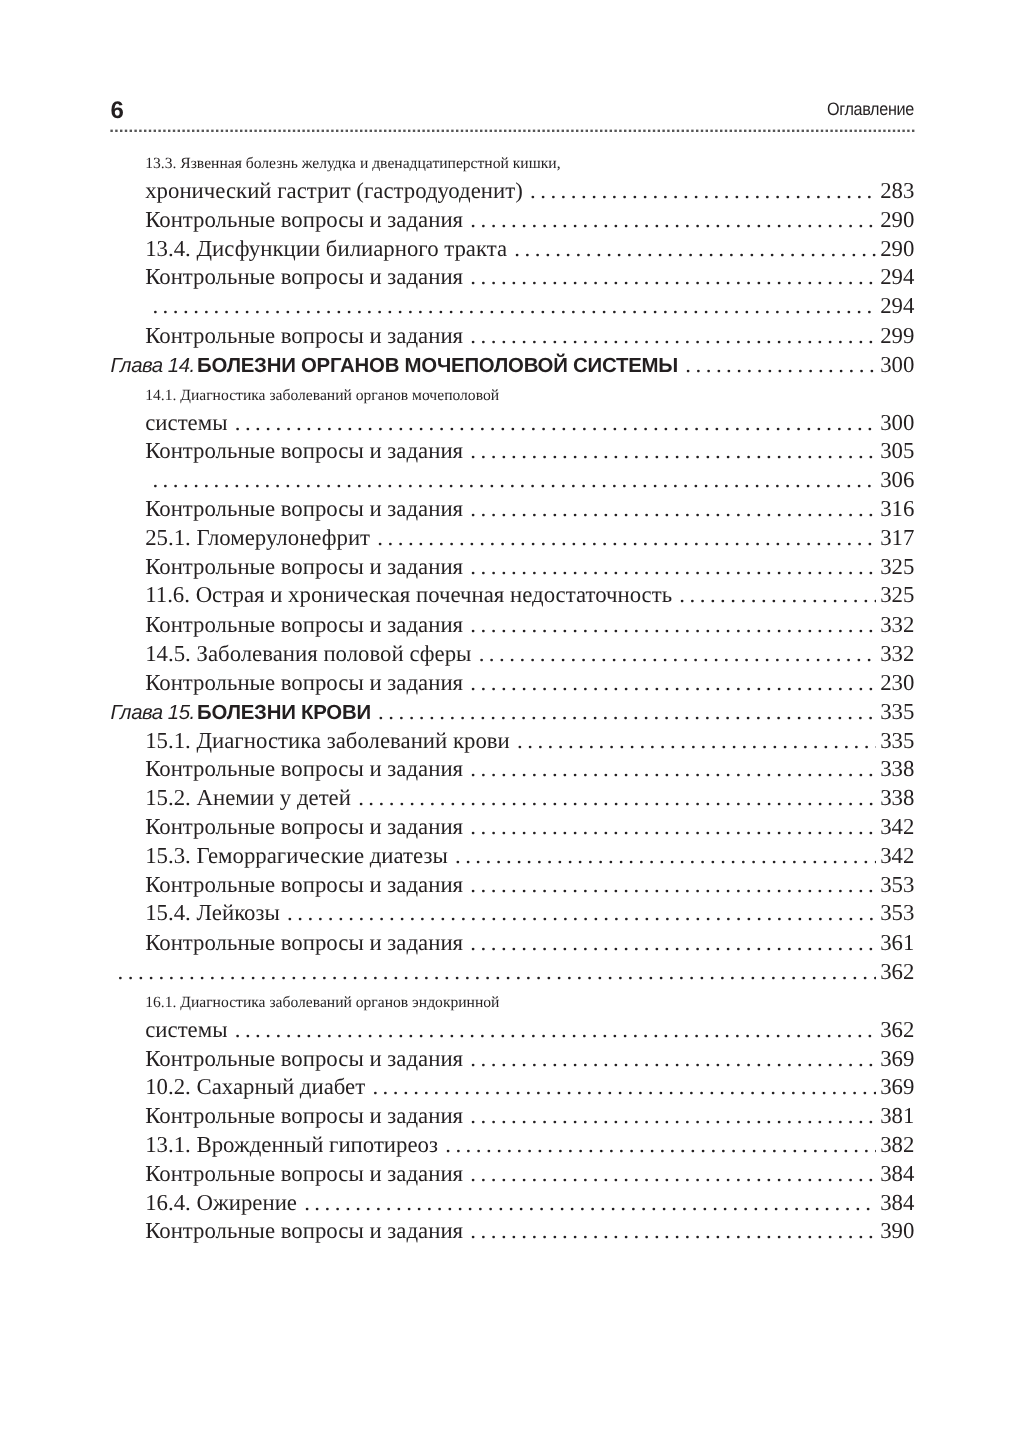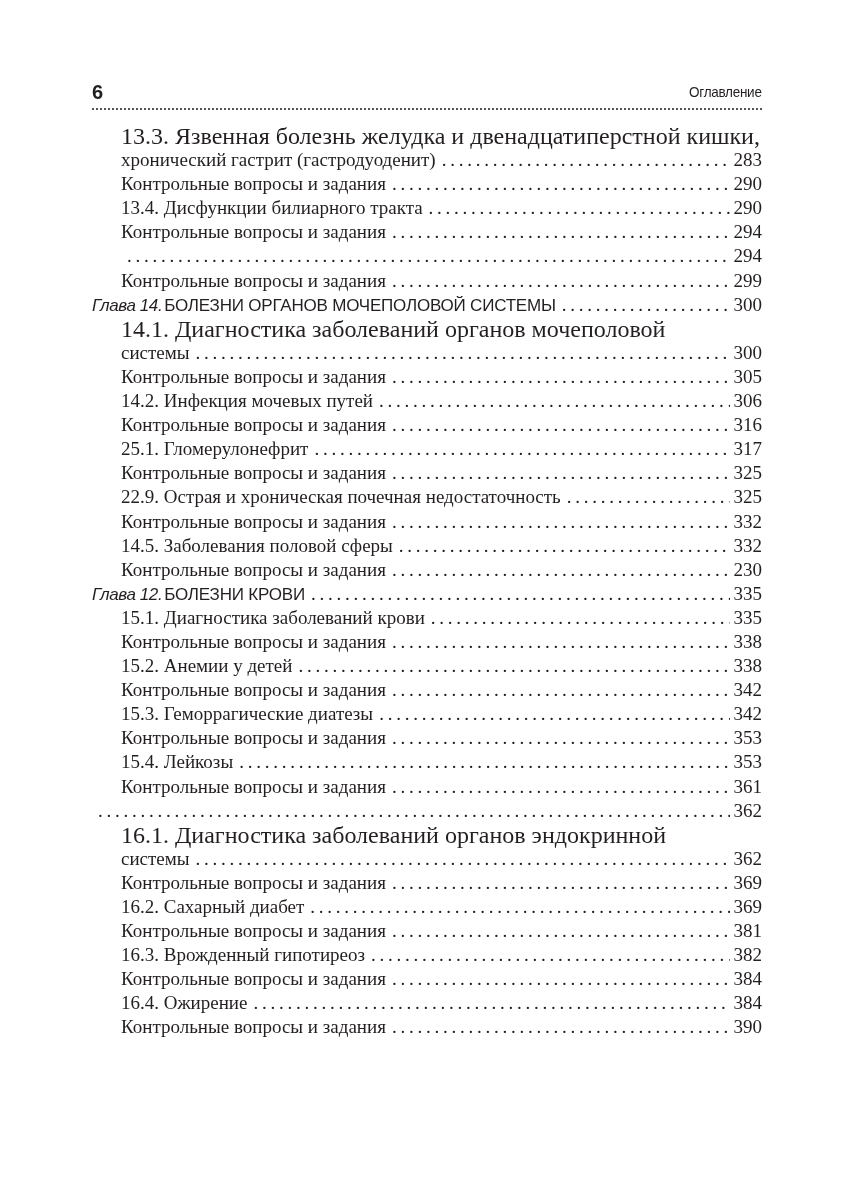--- a/index.html
+++ b/index.html
@@ -10,23 +10,23 @@
   .header-rule { position: absolute; left: 92px; top: 108px; width: 670px; height: 0; border-top: 2px dotted #555; }
   .toc { position: absolute; left: 92px; top: 124px; width: 670px; }
   .row { display: flex; align-items: baseline; height: 24.1px; font-family: "Liberation Serif", serif; font-size: 19px; line-height: 24.1px; white-space: nowrap; }
   .row.indent { padding-left: 29px; }
   .row .t { flex: 0 0 auto; }
   .row .dots { flex: 1 1 auto; overflow: hidden; margin: 0 4px 0 6px; letter-spacing: 4.2px; color: #231f20; }
   .row .dots::before { content: ". . . . . . . . . . . . . . . . . . . . . . . . . . . . . . . . . . . . . . . . . . . . . . . . . . . . . . . . . . . . . . . . . . . . . . . . . . . . . . . . . . . . . . . . . . . . . . . . . . . . . . . . . . . . . . . ."; letter-spacing: 0; word-spacing: -1px; }
   .row .p { flex: 0 0 auto; }
   .row.chapter { font-family: "Liberation Sans", sans-serif; font-size: 17px; }
   .row.chapter .prefix { letter-spacing: -0.4px; font-style: italic; }
-  .row.chapter .ctitle { font-weight: normal; letter-spacing: -0.2px; margin-left: 2px; }
+  .row.chapter .ctitle { font-weight: bold; letter-spacing: -0.2px; margin-left: 2px; }
   .row.chapter .dots, .row.chapter .p { font-family: "Liberation Serif", serif; font-size: 19px; }
-  .line1 { height: 24.1px; font-family: "Liberation Serif", serif; font-size: 24px; line-height: 24.1px; padding-left: 29px; white-space: nowrap; }
+  .line1 { height: 24.1px; font-family: "Liberation Serif", serif; font-size: 13px; line-height: 24.1px; padding-left: 29px; white-space: nowrap; }
 </style>
 </head>
 <body>
 
 <div class="page-header">
   <span class="page-number">6</span>
   <span class="running-title">Оглавление</span>
 </div>
 <div class="header-rule"></div>
 
@@ -71,61 +71,60 @@
       <span class="t">системы</span>
       <span class="dots"></span>
       <span class="p">300</span>
     </div>
     <div class="row indent">
       <span class="t">Контрольные вопросы и задания</span>
       <span class="dots"></span>
       <span class="p">305</span>
     </div>
     <div class="row indent">
-      <span class="t">14.2. Инфекция мочевых путей</span>
       <span class="dots"></span>
       <span class="p">306</span>
     </div>
     <div class="row indent">
       <span class="t">Контрольные вопросы и задания</span>
       <span class="dots"></span>
       <span class="p">316</span>
     </div>
     <div class="row indent">
       <span class="t">25.1. Гломерулонефрит</span>
       <span class="dots"></span>
       <span class="p">317</span>
     </div>
     <div class="row indent">
       <span class="t">Контрольные вопросы и задания</span>
       <span class="dots"></span>
       <span class="p">325</span>
     </div>
     <div class="row indent">
-      <span class="t">22.9. Острая и хроническая почечная недостаточность</span>
+      <span class="t">11.6. Острая и хроническая почечная недостаточность</span>
       <span class="dots"></span>
       <span class="p">325</span>
     </div>
     <div class="row indent">
       <span class="t">Контрольные вопросы и задания</span>
       <span class="dots"></span>
       <span class="p">332</span>
     </div>
     <div class="row indent">
       <span class="t">14.5. Заболевания половой сферы</span>
       <span class="dots"></span>
       <span class="p">332</span>
     </div>
     <div class="row indent">
       <span class="t">Контрольные вопросы и задания</span>
       <span class="dots"></span>
       <span class="p">230</span>
     </div>
     <div class="row chapter">
-      <span class="t"><span class="prefix">Глава 12.</span><span class="ctitle">БОЛЕЗНИ КРОВИ</span></span>
+      <span class="t"><span class="prefix">Глава 15.</span><span class="ctitle">БОЛЕЗНИ КРОВИ</span></span>
       <span class="dots"></span>
       <span class="p">335</span>
     </div>
     <div class="row indent">
       <span class="t">15.1. Диагностика заболеваний крови</span>
       <span class="dots"></span>
       <span class="p">335</span>
     </div>
     <div class="row indent">
       <span class="t">Контрольные вопросы и задания</span>
@@ -171,31 +170,31 @@
       <span class="t">системы</span>
       <span class="dots"></span>
       <span class="p">362</span>
     </div>
     <div class="row indent">
       <span class="t">Контрольные вопросы и задания</span>
       <span class="dots"></span>
       <span class="p">369</span>
     </div>
     <div class="row indent">
-      <span class="t">16.2. Сахарный диабет</span>
+      <span class="t">10.2. Сахарный диабет</span>
       <span class="dots"></span>
       <span class="p">369</span>
     </div>
     <div class="row indent">
       <span class="t">Контрольные вопросы и задания</span>
       <span class="dots"></span>
       <span class="p">381</span>
     </div>
     <div class="row indent">
-      <span class="t">16.3. Врожденный гипотиреоз</span>
+      <span class="t">13.1. Врожденный гипотиреоз</span>
       <span class="dots"></span>
       <span class="p">382</span>
     </div>
     <div class="row indent">
       <span class="t">Контрольные вопросы и задания</span>
       <span class="dots"></span>
       <span class="p">384</span>
     </div>
     <div class="row indent">
       <span class="t">16.4. Ожирение</span>

